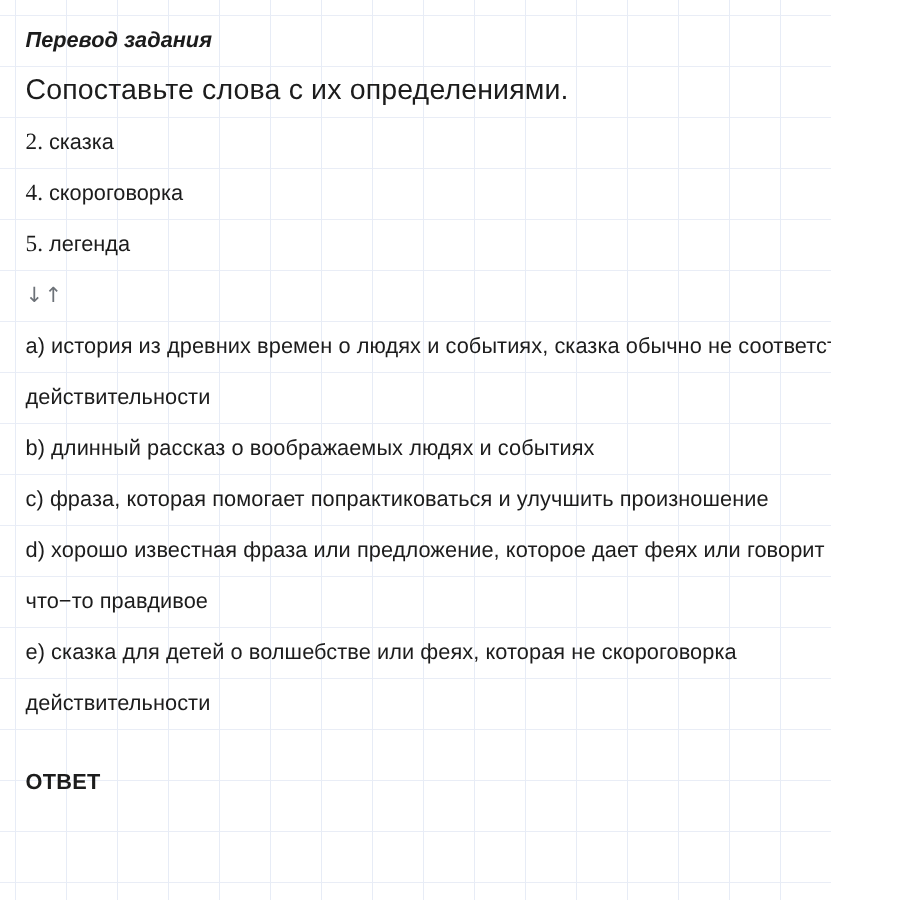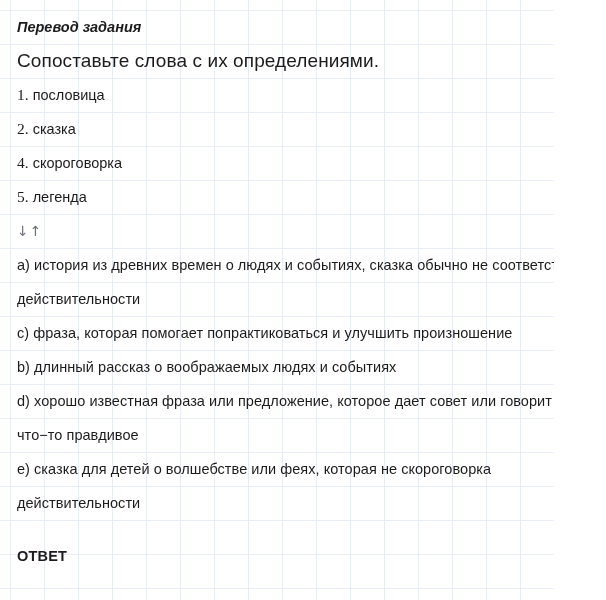--- a/index.html
+++ b/index.html
@@ -97,24 +97,20 @@
 </head>
 <body>
 
 <div id="page">
   <div class="content">
 
     <div class="heading">Перевод задания</div>
 
     <div class="line">Сопоставьте слова с их определениями.</div>
 
-    <div class="num-item">
-      <span class="num">1.</span>
-      <span class="word">пословица</span>
-    </div>
 
     <div class="num-item">
       <span class="num">2.</span>
       <span class="word">сказка</span>
     </div>
 
 
     <div class="num-item">
       <span class="num">4.</span>
       <span class="word">скороговорка</span>
@@ -122,25 +118,25 @@
 
     <div class="num-item">
       <span class="num">5.</span>
       <span class="word">легенда</span>
     </div>
 
     <div class="arrows">↓↑</div>
 
     <div class="def">a) история из древних времен о людях и событиях, сказка обычно не соответствует действительности</div>
 
+    <div class="def">b) длинный рассказ о воображаемых людях и событиях</div>
+
     <div class="def">c) фраза, которая помогает попрактиковаться и улучшить произношение</div>
 
-    <div class="def">b) длинный рассказ о воображаемых людях и событиях</div>
-
-    <div class="def">d) хорошо известная фраза или предложение, которое дает совет или говорит что−то правдивое</div>
+    <div class="def">d) хорошо известная фраза или предложение, которое дает феях или говорит что−то правдивое</div>
 
     <div class="def">e) сказка для детей о волшебстве или феях, которая не скороговорка действительности</div>
 
     <div class="answer-gap"></div>
 
     <div class="answer-title">ОТВЕТ</div>
 
   </div>
 </div>
 

